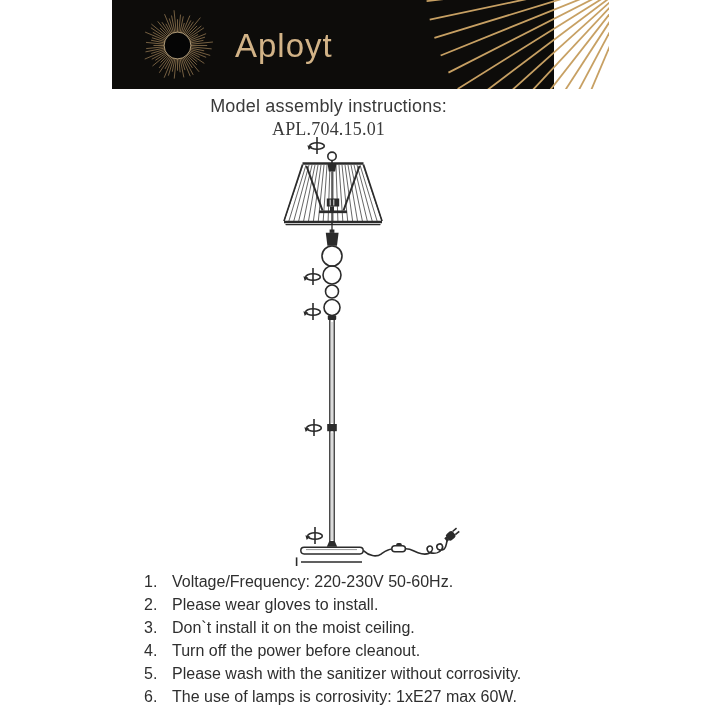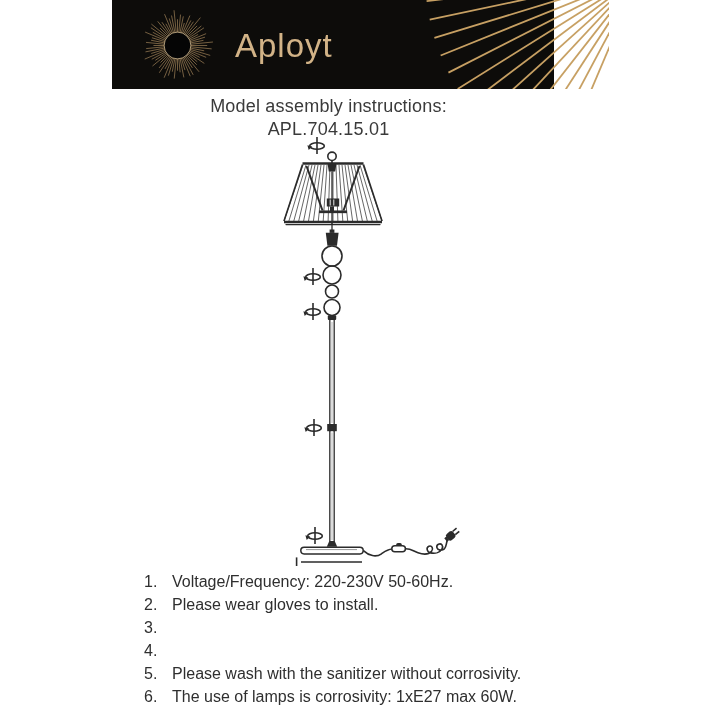--- a/index.html
+++ b/index.html
@@ -17,21 +17,21 @@
 
   .banner{position:absolute;left:112px;top:0;width:442px;height:89px;
           background:var(--banner_bg);}
   .banner svg{display:block;width:497px;height:89px;}
   .banner line{stroke:var(--gold);}
   #fan line{stroke:#c7a063;}
 
   .title-line{position:absolute;left:0;width:657px;text-align:center;
               color:var(--ink);font-size:18px;letter-spacing:.2px;}
   #title1{top:96px;}
-  #title2{top:119px;}
+  #title2{top:119px;font-family:Liberation Serif, serif;}
 
   #lamp{position:absolute;left:250px;top:130px;width:220px;height:445px;}
   #lamp .ln{fill:none;stroke:var(--line);stroke-width:1.3;stroke-linecap:round;}
   #lamp .ln2{fill:none;stroke:var(--line);stroke-width:1.6;}
   #lamp .thick{fill:none;stroke:var(--line);stroke-width:2.7;}
   #lamp .harp{fill:none;stroke:var(--line);stroke-width:2;}
   #lamp .fil{fill:var(--line);stroke:none;}
   #lamp .whitefill{fill:#fff;stroke:var(--line);stroke-width:1.5;}
   #pleats line{stroke:#4a4a4a;stroke-width:.85;}
 
@@ -270,23 +270,25 @@
   <li>
     <span class="num">1.</span>
     <span class="txt">Voltage/Frequency: 220-230V 50-60Hz.</span>
   </li>
   <li>
     <span class="num">2.</span>
     <span class="txt">Please wear gloves to install.</span>
   </li>
   <li>
     <span class="num">3.</span>
+    <span class="txt">Don`t install it on the moist ceiling.</span>
   </li>
   <li>
     <span class="num">4.</span>
+    <span class="txt">Turn off the power before cleanout.</span>
   </li>
   <li>
     <span class="num">5.</span>
     <span class="txt">Please wash with the sanitizer without corrosivity.</span>
   </li>
   <li>
     <span class="num">6.</span>
     <span class="txt">The use of lamps is corrosivity: 1xE27 max 60W.</span>
   </li>
 </ol>

